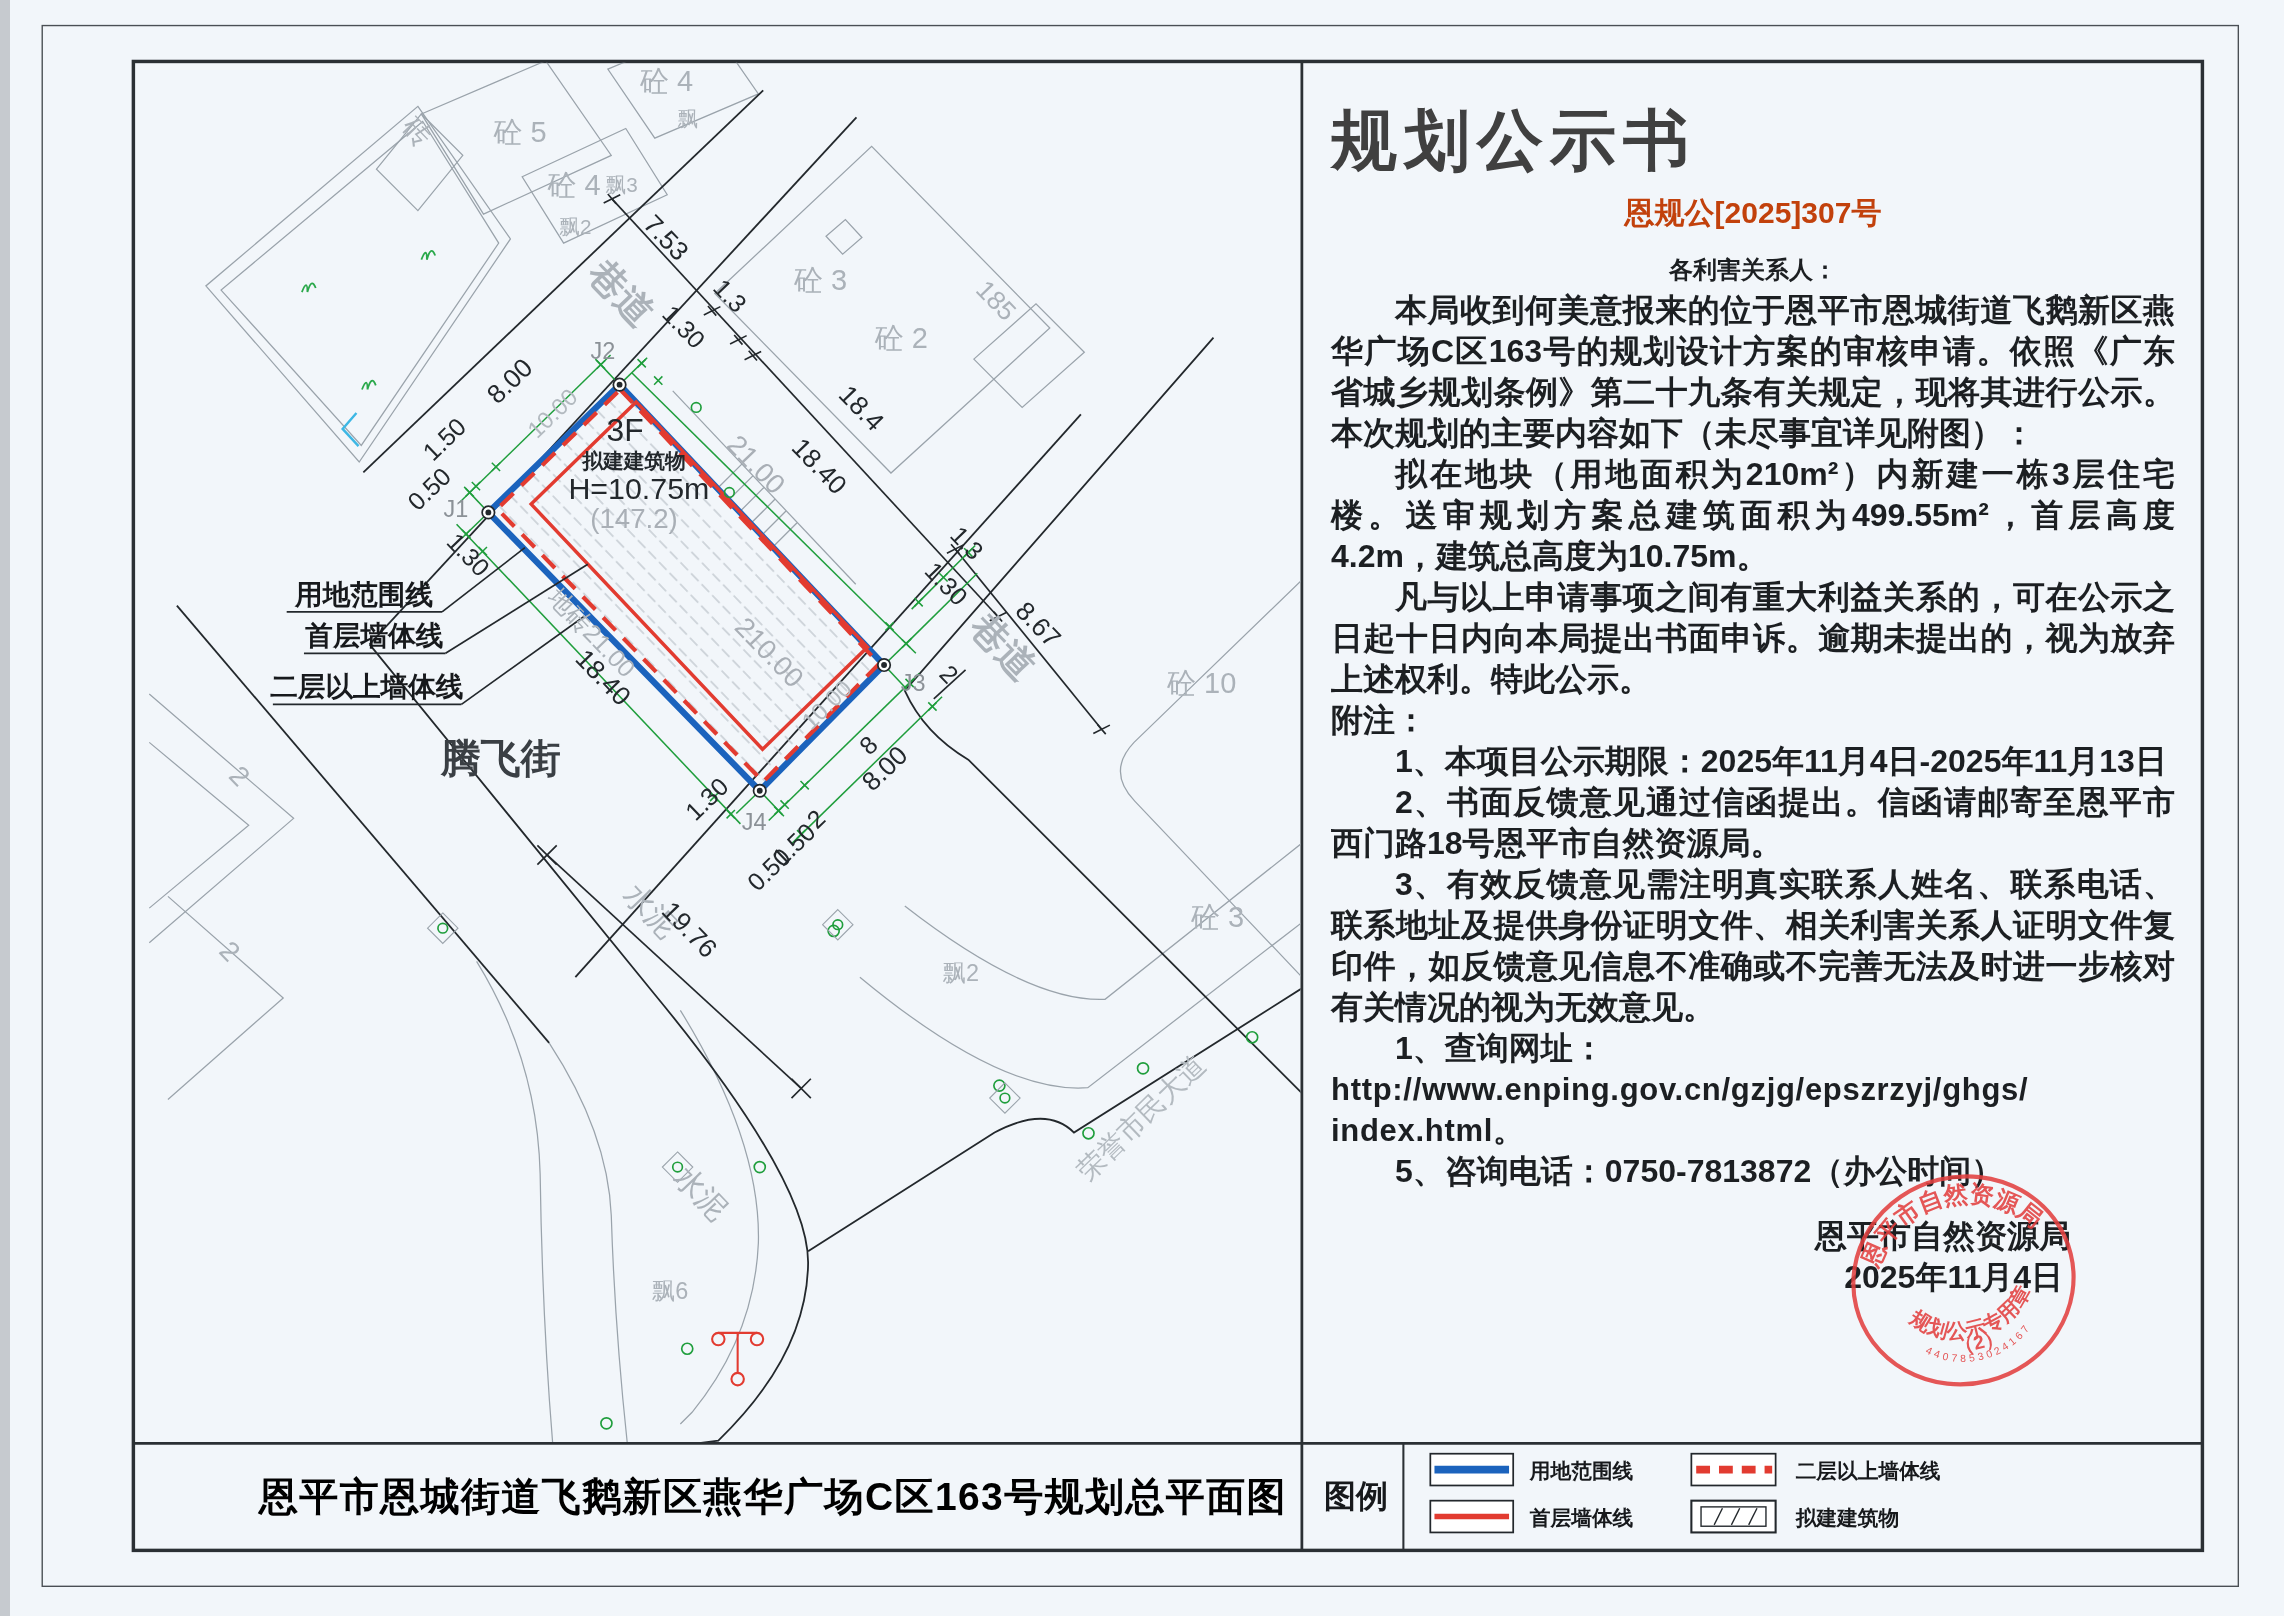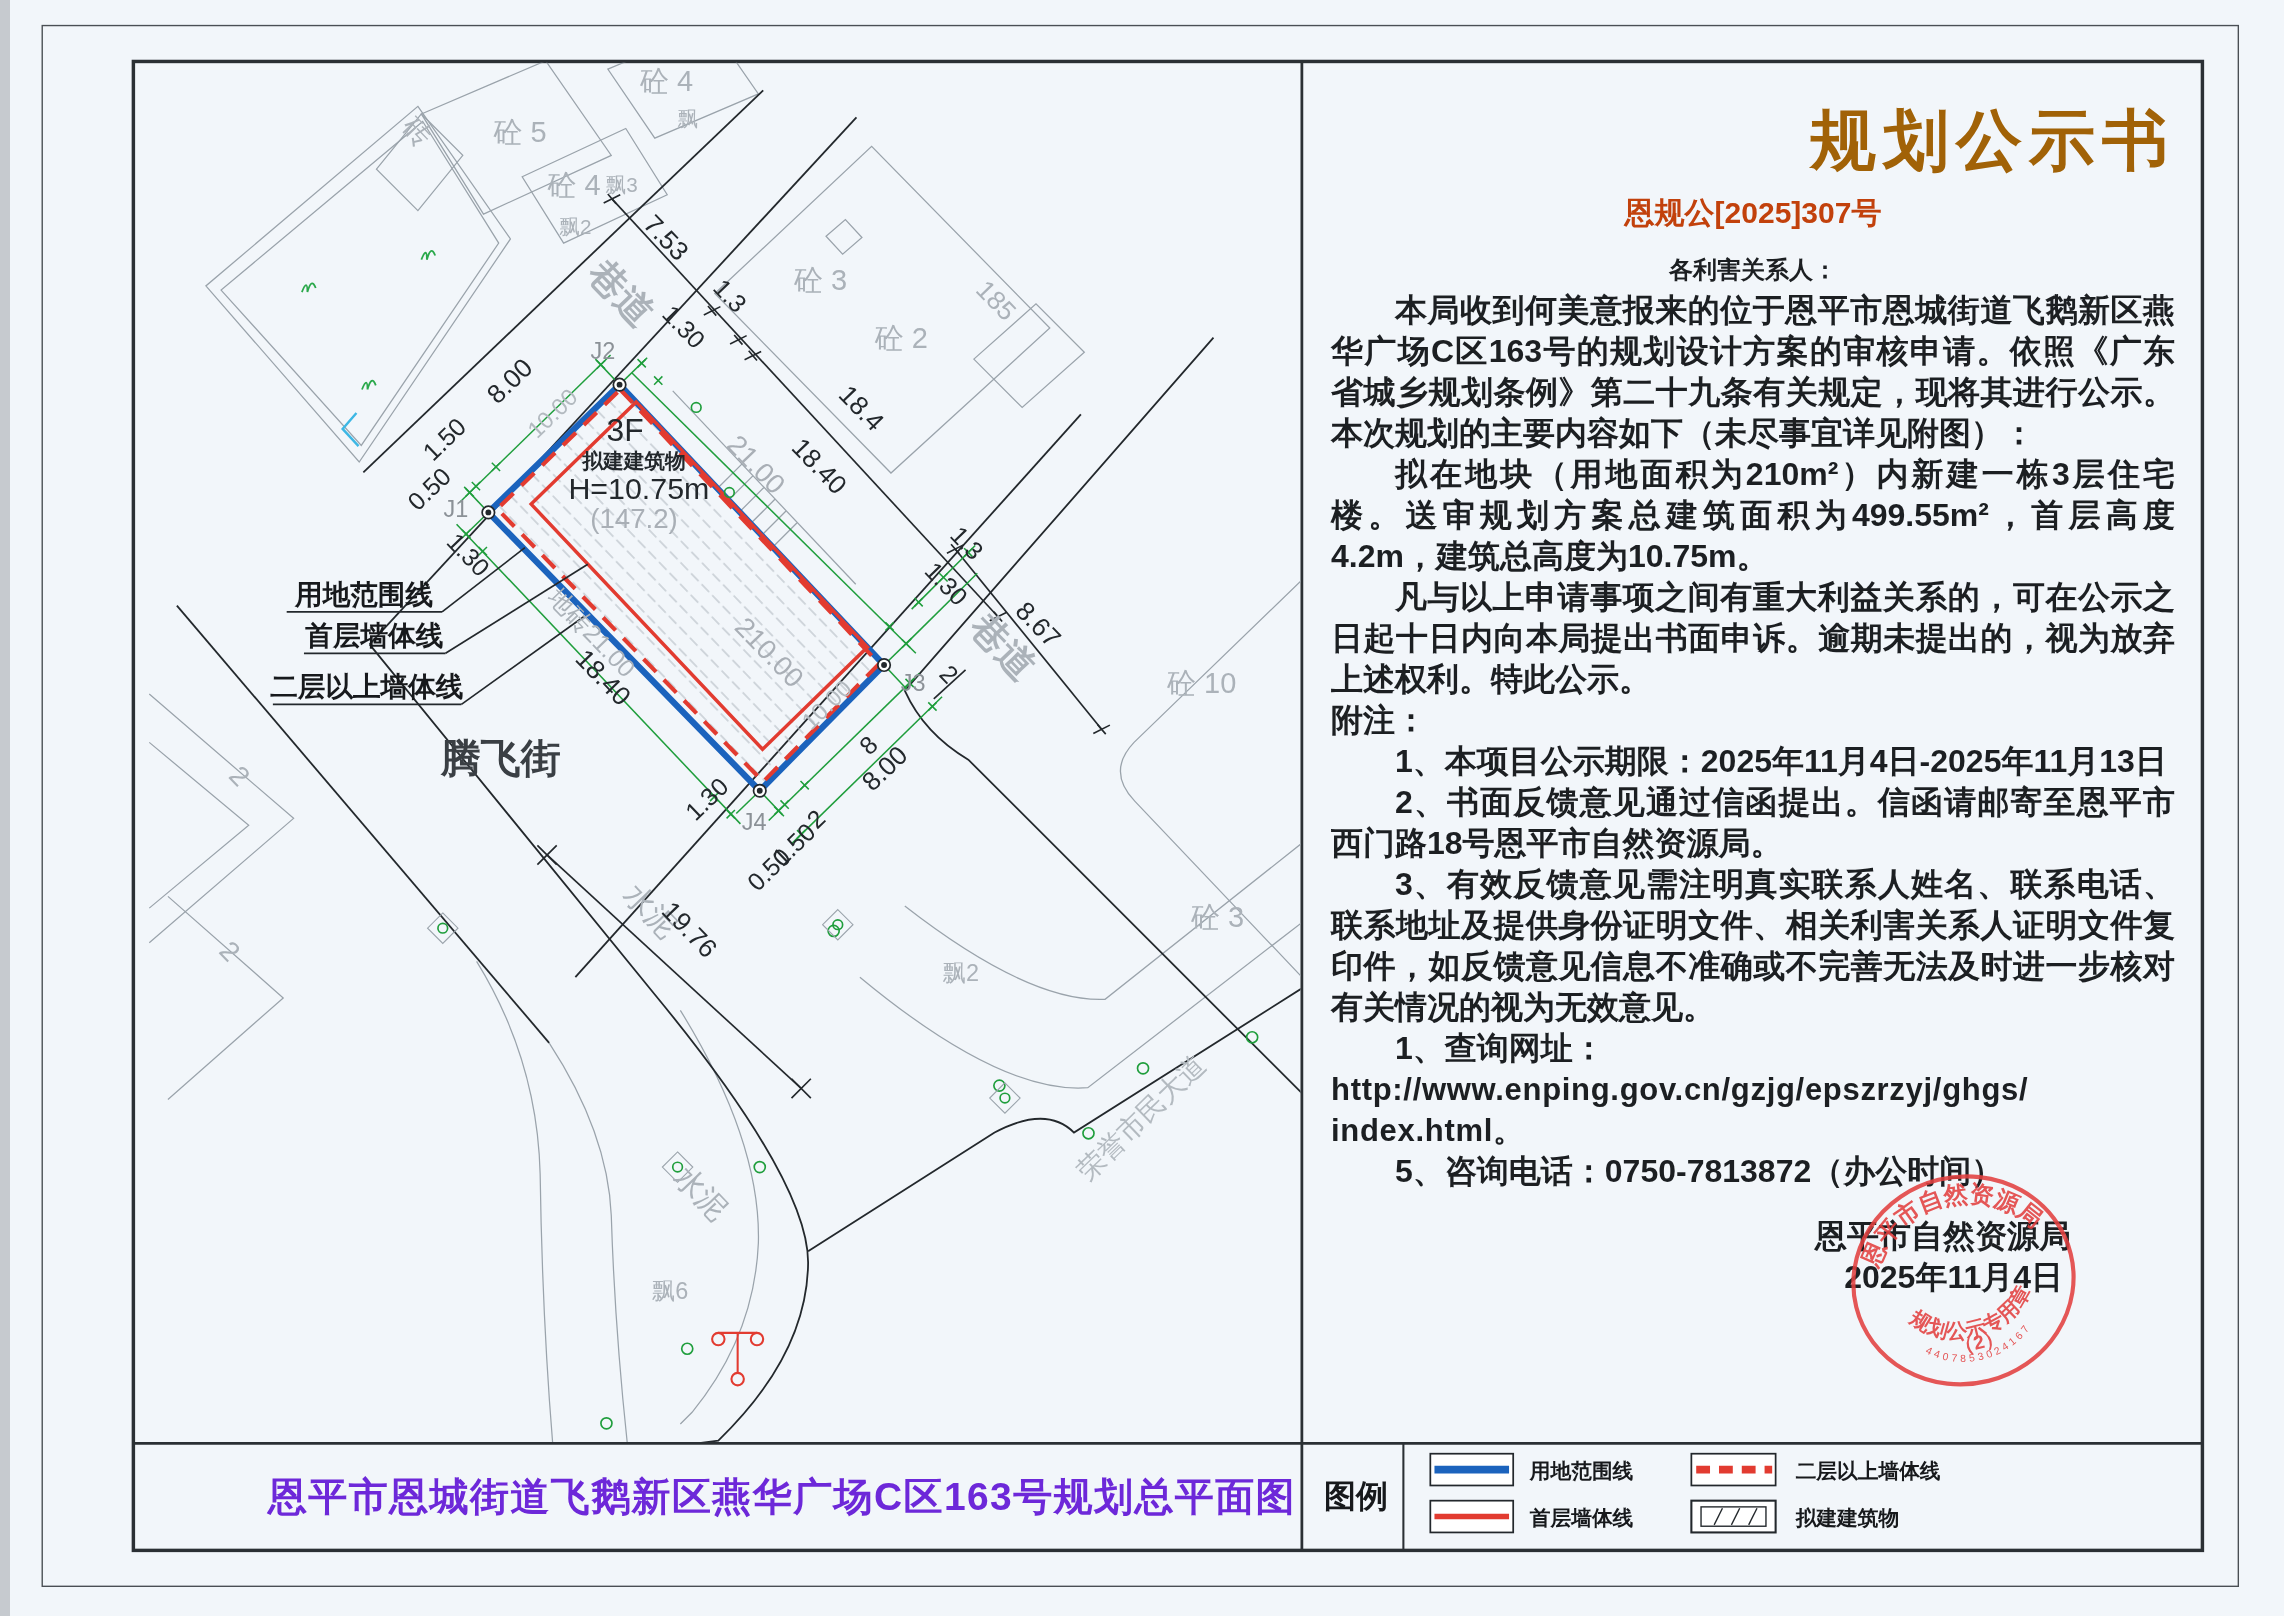--- a/index.html
+++ b/index.html
@@ -6,33 +6,33 @@
   .page{position:relative;width:2284px;height:1616px;background:#f2f6fa;overflow:hidden;
         font-family:"Liberation Sans", sans-serif;color:#1c1f22;}
   .scan-edge{position:absolute;left:0;top:0;width:9.7px;height:1616px;background:#c6cacf;}
   svg{position:absolute;left:0;top:0;}
   .gfx{z-index:1;}
   .stamp-layer{z-index:3;}
 
   
   .panel{position:absolute;left:1302px;top:61px;width:901px;height:1489px;z-index:2;}
   .panel-inner{padding:0 28px 0 29px;}
-  .n-title{margin-top:35px;font-size:66px;font-weight:bold;text-align:right;letter-spacing:7px;color:#a16207;}
+  .n-title{margin-top:35px;font-size:66px;font-weight:bold;text-align:left;letter-spacing:7px;color:#404040;}
   .n-docno{margin-top:7px;font-size:30px;font-weight:bold;text-align:center;color:#c2410c;}
   .n-salute{margin-top:15px;font-size:24px;font-weight:bold;line-height:41px;text-align:center;}
   .n-par{font-size:32px;font-weight:bold;line-height:41px;text-align:justify;text-indent:2em;margin:0;}
   .n-par.noindent{text-indent:0;}
   .n-url{font-size:31px;font-weight:bold;line-height:41px;text-indent:0;letter-spacing:0.7px;}
   .n-sign{margin-top:23.5px;text-align:right;}
   .n-agency{font-size:32px;font-weight:bold;padding-right:104px;line-height:41px;}
   .n-date{font-size:32px;font-weight:bold;padding-right:112px;line-height:41px;}
 
   
-  .band-title{position:absolute;left:135px;top:1443px;width:1294px;height:107px;z-index:2;
-      display:flex;align-items:center;justify-content:center;font-size:39px;font-weight:bold;letter-spacing:1.4px;color:#6d28d9;}
+  .band-title{position:absolute;left:126px;top:1443px;width:1294px;height:107px;z-index:2;
+      display:flex;align-items:center;justify-content:center;font-size:39px;font-weight:bold;letter-spacing:1.4px;color:#000000;}
   .band-legend-label{position:absolute;left:1302px;top:1443px;width:108px;height:107px;z-index:2;
       display:flex;align-items:center;justify-content:center;font-size:32px;font-weight:bold;color:#17191c;}
 </style>
 </head>
 <body>
 
 <div class="page">
   <div class="scan-edge"></div>
 
   <svg class="gfx" width="2284" height="1616" viewBox="0 0 3307 2340">

